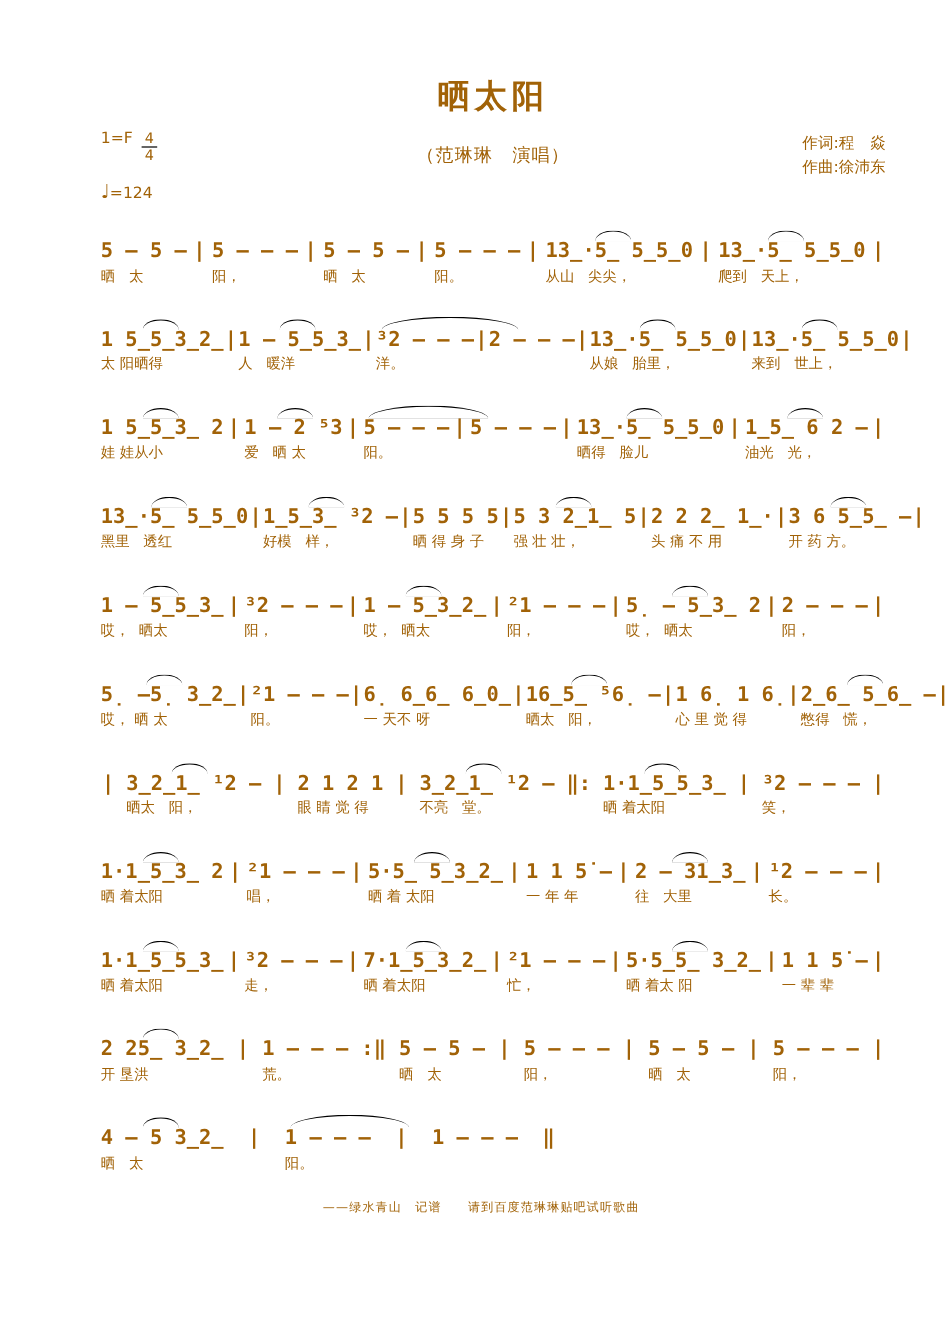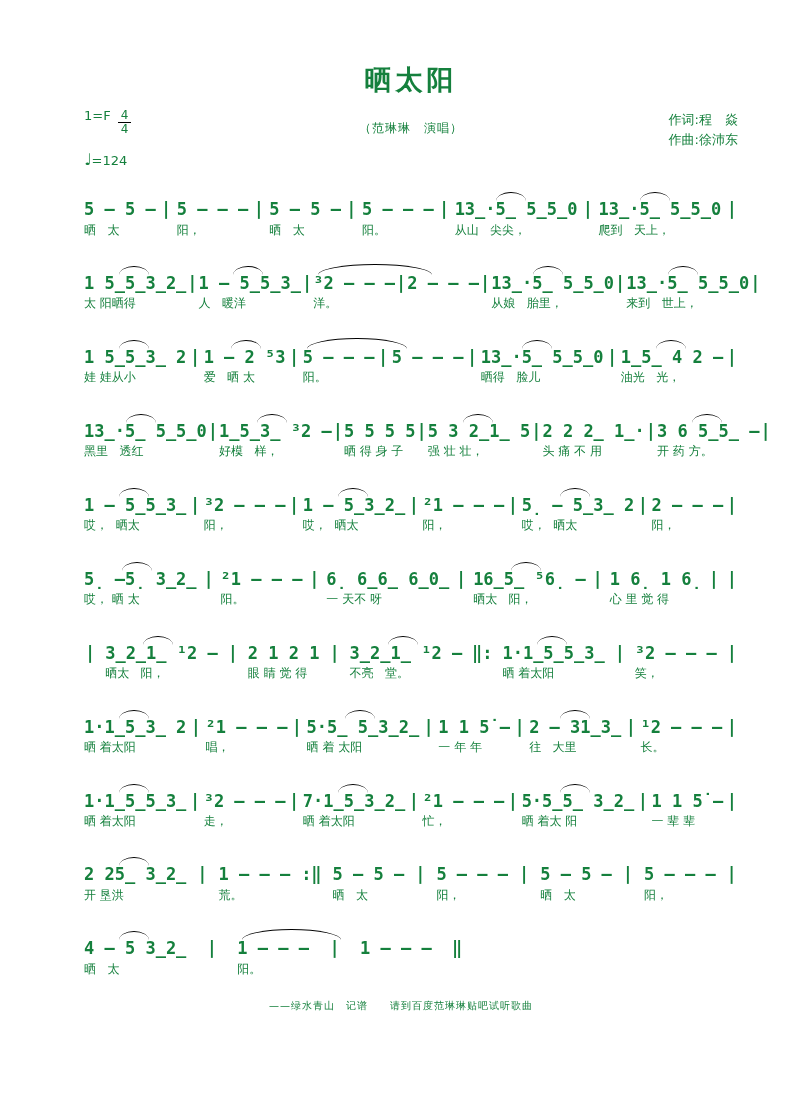--- a/index.html
+++ b/index.html
@@ -1,33 +1,33 @@
 <!DOCTYPE html>
 <html><head>
 <meta charset="utf-8">
 <style>
   html,body{margin:0;padding:0;background:#e8e8e8;}
   .page{
-    width:790px;height:1119px;margin:0 auto;background:#ffffff;color:#15803d;
+    width:790px;height:1119px;margin:0 auto;background:#ffffff;color:#a16207;
     font-family:"DejaVu Sans", sans-serif;position:relative;box-sizing:border-box;
     padding:62px 52px 0 84px;overflow:hidden;
   }
   .title{
     text-align:center;font-size:27px;font-weight:bold;letter-spacing:4px;
     font-family:"DejaVu Serif", serif;
   }
   .meta-row{position:relative;height:64px;margin-top:14px;}
   .key-block{position:absolute;left:0;top:-4px;font-size:13px;line-height:1.2;}
   .key-line{display:flex;align-items:flex-start;}
   .ts{display:inline-block;text-align:center;margin-left:7px;font-size:12px;}
   .ts-top{border-bottom:1px solid #000;padding:0 3px;}
   .ts-bot{padding:0 3px;}
   .tempo-line{margin-top:13px;font-size:13px;}
   .tempo-note{font-size:16px;}
-  .subtitle{text-align:center;font-size:12px;padding-top:8px;letter-spacing:1px;}
+  .subtitle{text-align:center;font-size:15px;padding-top:8px;letter-spacing:1px;}
   .credits{position:absolute;right:0;top:-2px;font-size:13px;line-height:1.55;text-align:center;}
   .score{margin-top:24px;}
   .system{display:flex;justify-content:space-between;align-items:flex-start;margin-bottom:37px;}
   .system--short{width:58%;}
   .measure{position:relative;display:flex;flex-direction:column;}
   .m-notes{
     font-family:"DejaVu Sans Mono", monospace;font-weight:bold;font-size:17px;
     line-height:1.15;white-space:pre;
   }
   .m-lyrics{font-size:12px;white-space:pre;margin-top:3px;line-height:1.2;}
@@ -159,21 +159,21 @@
           <div class="m-notes">5 – – –</div>
           <div class="m-lyrics"></div>
         </div>
         <div class="bar">|</div>
         <div class="measure arc-small">
           <div class="m-notes">13̲·5̲ 5̲5̲0</div>
           <div class="m-lyrics">晒得   脸儿</div>
         </div>
         <div class="bar">|</div>
         <div class="measure arc-small">
-          <div class="m-notes">1̲5̲ 4 2 –</div>
+          <div class="m-notes">1̲5̲ 6 2 –</div>
           <div class="m-lyrics">油光   光，</div>
         </div>
         <div class="bar">|</div>
       </div>
       <div class="system">
         <div class="measure arc-small">
           <div class="m-notes">13̲·5̲ 5̲5̲0</div>
           <div class="m-lyrics">黑里   透红</div>
         </div>
         <div class="bar">|</div>
@@ -254,20 +254,24 @@
         <div class="measure arc-small">
           <div class="m-notes">16̲5̲ ⁵6̣ –</div>
           <div class="m-lyrics">晒太   阳，</div>
         </div>
         <div class="bar">|</div>
         <div class="measure">
           <div class="m-notes">1 6̣ 1 6̣</div>
           <div class="m-lyrics">心 里 觉 得</div>
         </div>
         <div class="bar">|</div>
+        <div class="measure arc-small">
+          <div class="m-notes">2̲6̲ 5̲6̲ –</div>
+          <div class="m-lyrics">憋得   慌，</div>
+        </div>
         <div class="bar">|</div>
       </div>
       <div class="system">
         <div class="bar">|</div>
         <div class="measure arc-small">
           <div class="m-notes">3̲2̲1̲ ¹2 –</div>
           <div class="m-lyrics">晒太   阳，</div>
         </div>
         <div class="bar">|</div>
         <div class="measure">

